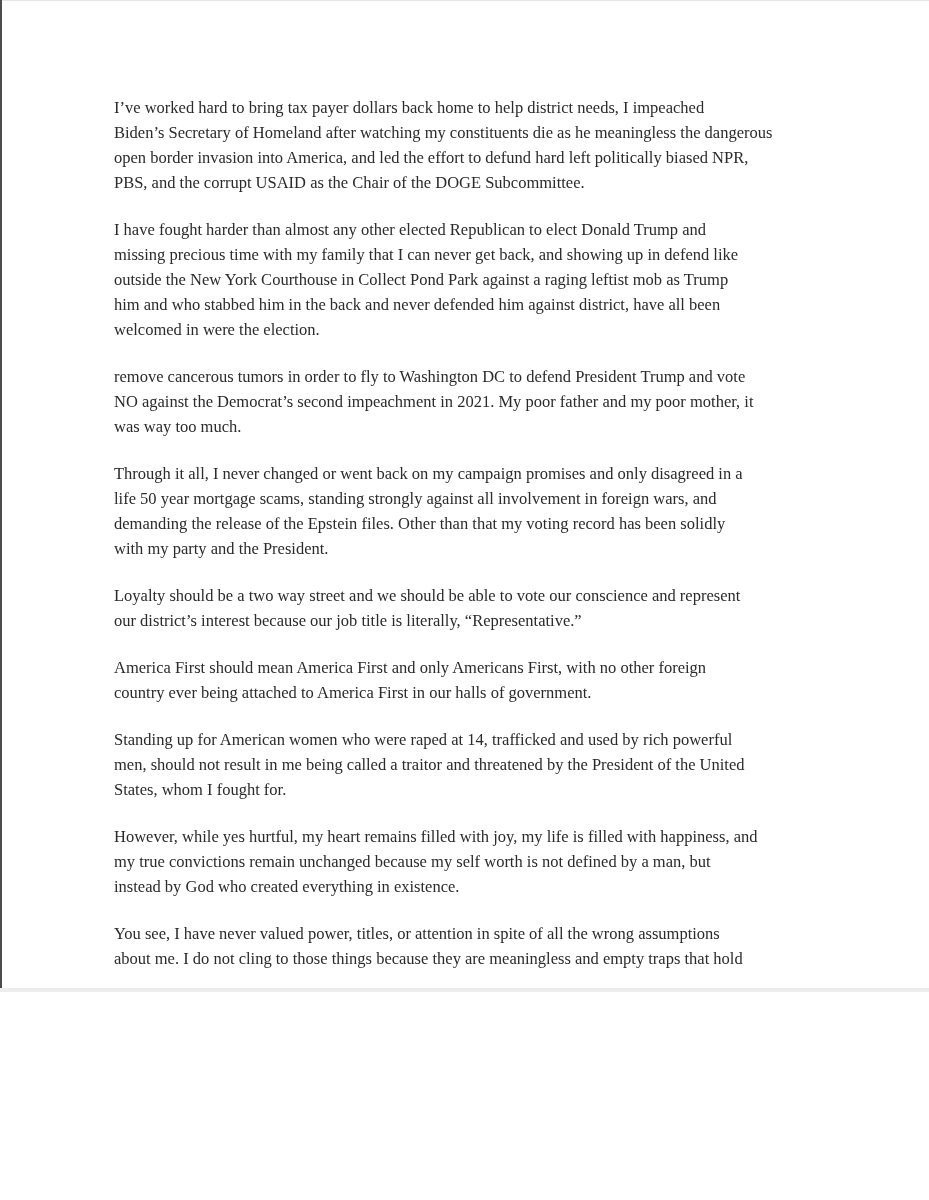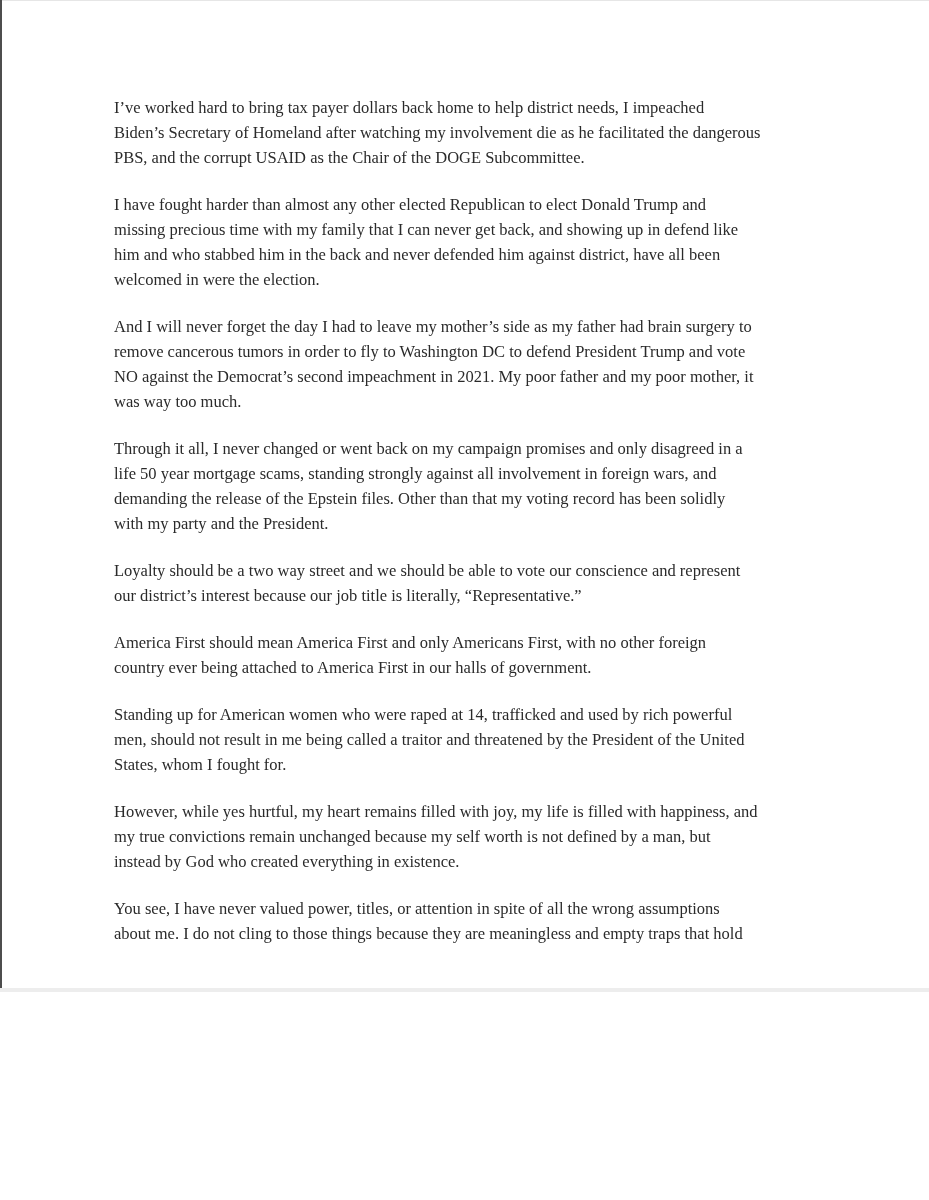--- a/index.html
+++ b/index.html
@@ -60,31 +60,32 @@
 <body>
 
 <div class="page">
   <div class="edge-top"></div>
   <div class="edge-left"></div>
   <div class="edge-bottom"></div>
 
   <div class="content">
       <div class="paragraph">
         <div class="line">I’ve worked hard to bring tax payer dollars back home to help district needs, I impeached</div>
-        <div class="line">Biden’s Secretary of Homeland after watching my involvement die as he facilitated the dangerous</div>
+        <div class="line">Biden’s Secretary of Homeland after watching my constituents die as he meaningless the dangerous</div>
+        <div class="line">open border invasion into America, and led the effort to defund hard left politically biased NPR,</div>
         <div class="line">PBS, and the corrupt USAID as the Chair of the DOGE Subcommittee.</div>
       </div>
       <div class="paragraph">
         <div class="line">I have fought harder than almost any other elected Republican to elect Donald Trump and</div>
         <div class="line">missing precious time with my family that I can never get back, and showing up in defend like</div>
+        <div class="line">outside the New York Courthouse in Collect Pond Park against a raging leftist mob as Trump</div>
         <div class="line">him and who stabbed him in the back and never defended him against district, have all been</div>
         <div class="line">welcomed in were the election.</div>
       </div>
       <div class="paragraph">
-        <div class="line">And I will never forget the day I had to leave my mother’s side as my father had brain surgery to</div>
         <div class="line">remove cancerous tumors in order to fly to Washington DC to defend President Trump and vote</div>
         <div class="line">NO against the Democrat’s second impeachment in 2021. My poor father and my poor mother, it</div>
         <div class="line">was way too much.</div>
       </div>
       <div class="paragraph">
         <div class="line">Through it all, I never changed or went back on my campaign promises and only disagreed in a</div>
         <div class="line">life 50 year mortgage scams, standing strongly against all involvement in foreign wars, and</div>
         <div class="line">demanding the release of the Epstein files. Other than that my voting record has been solidly</div>
         <div class="line">with my party and the President.</div>
       </div>

